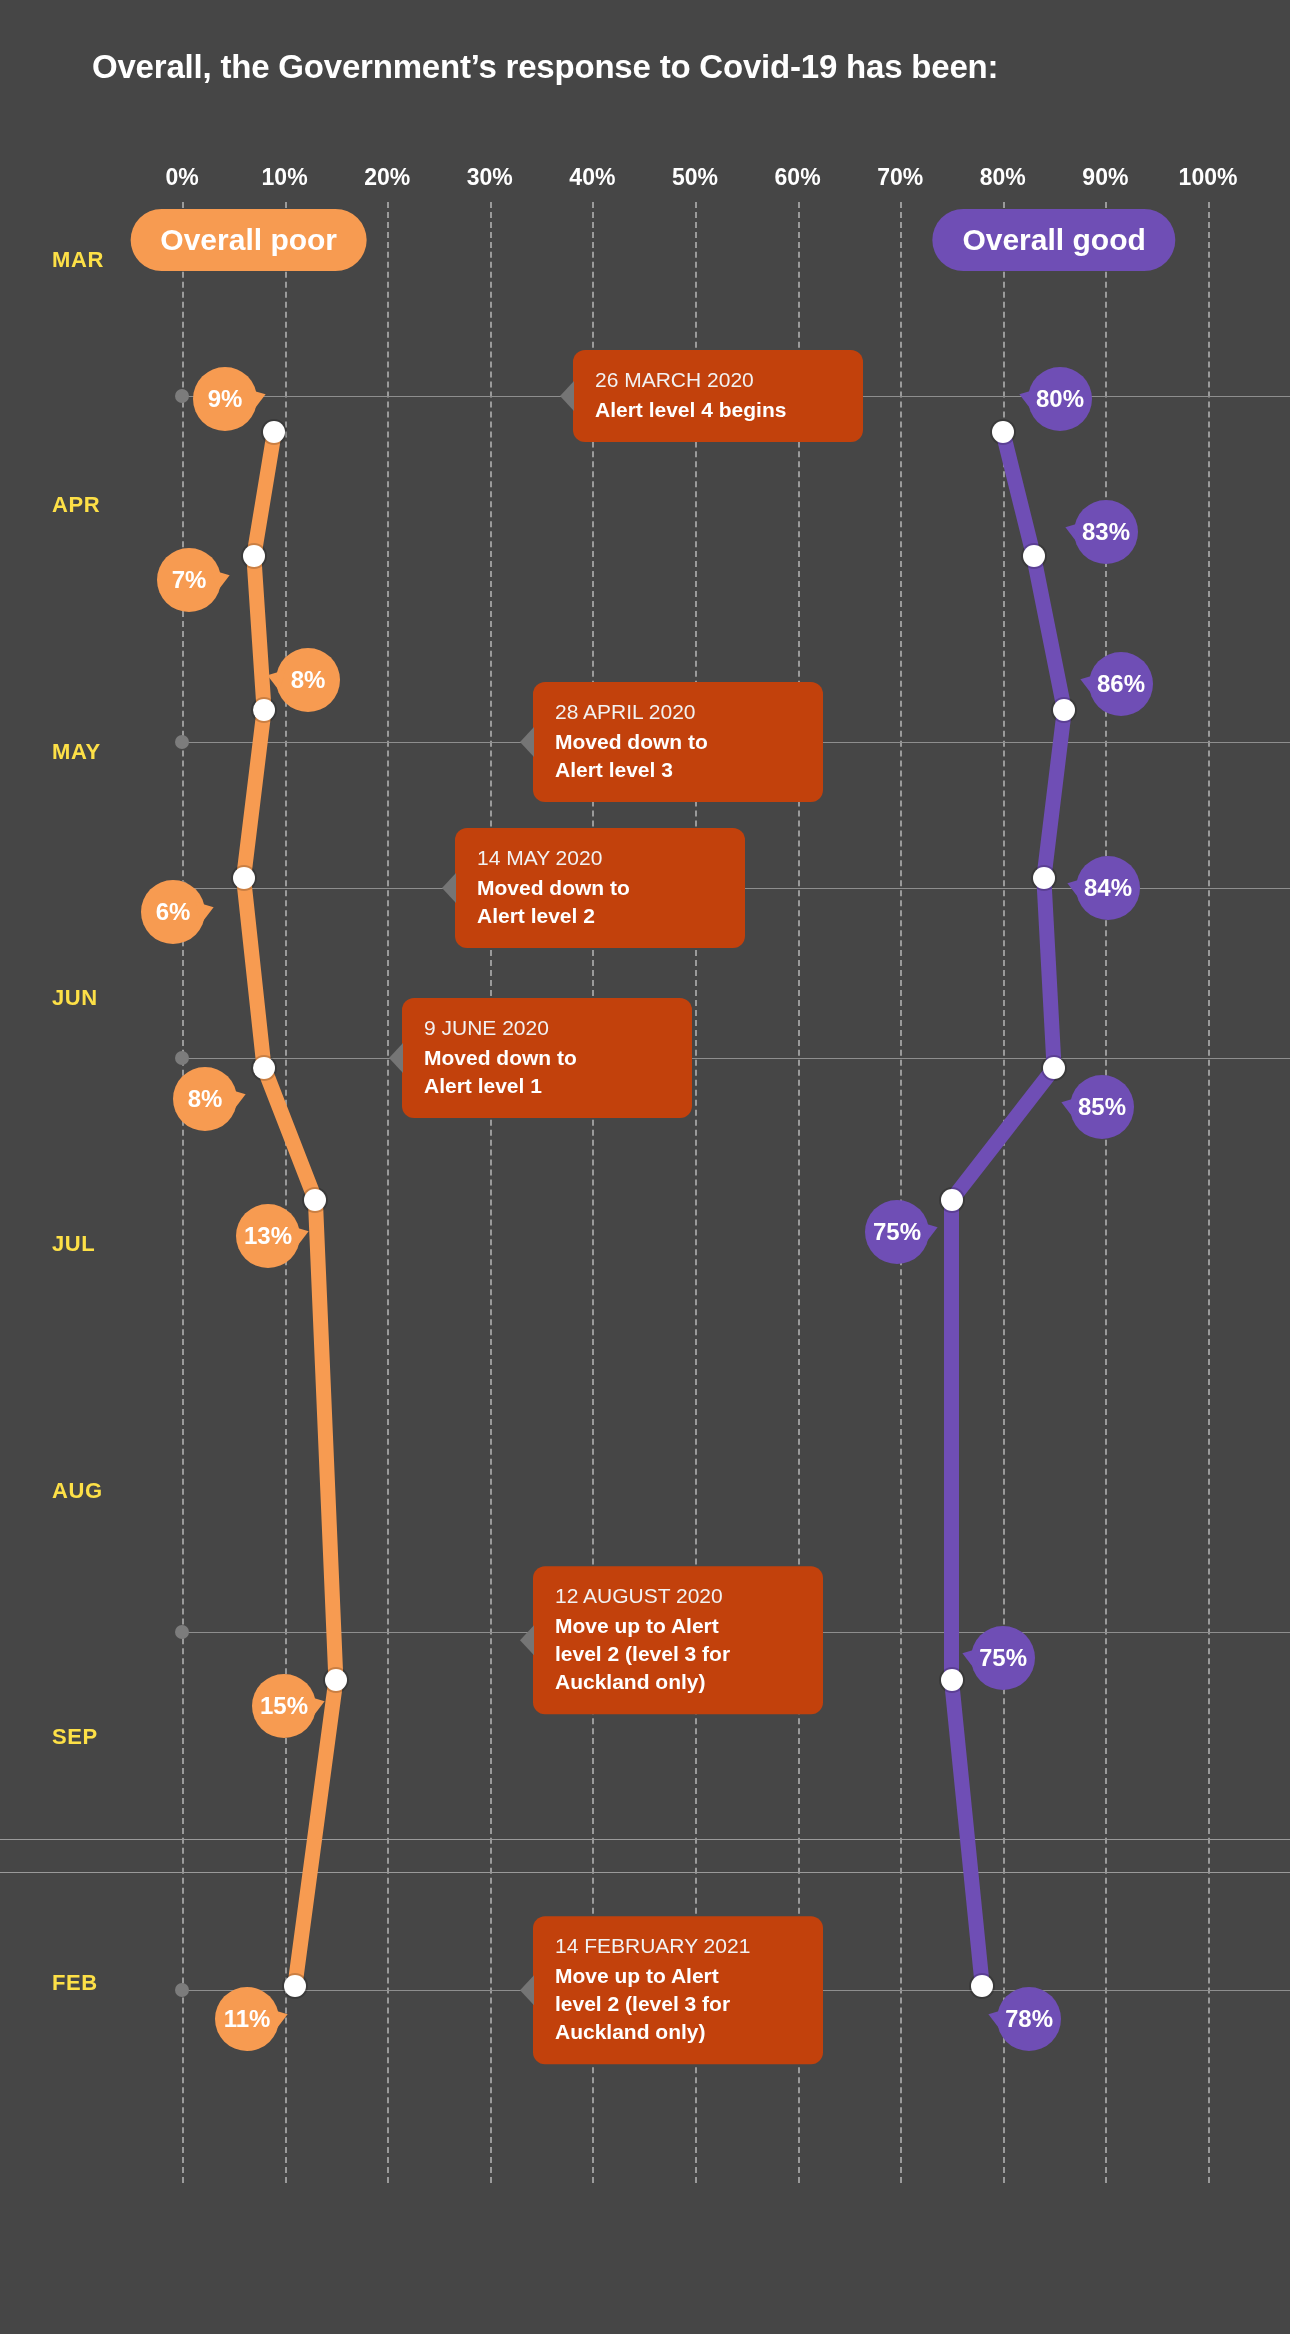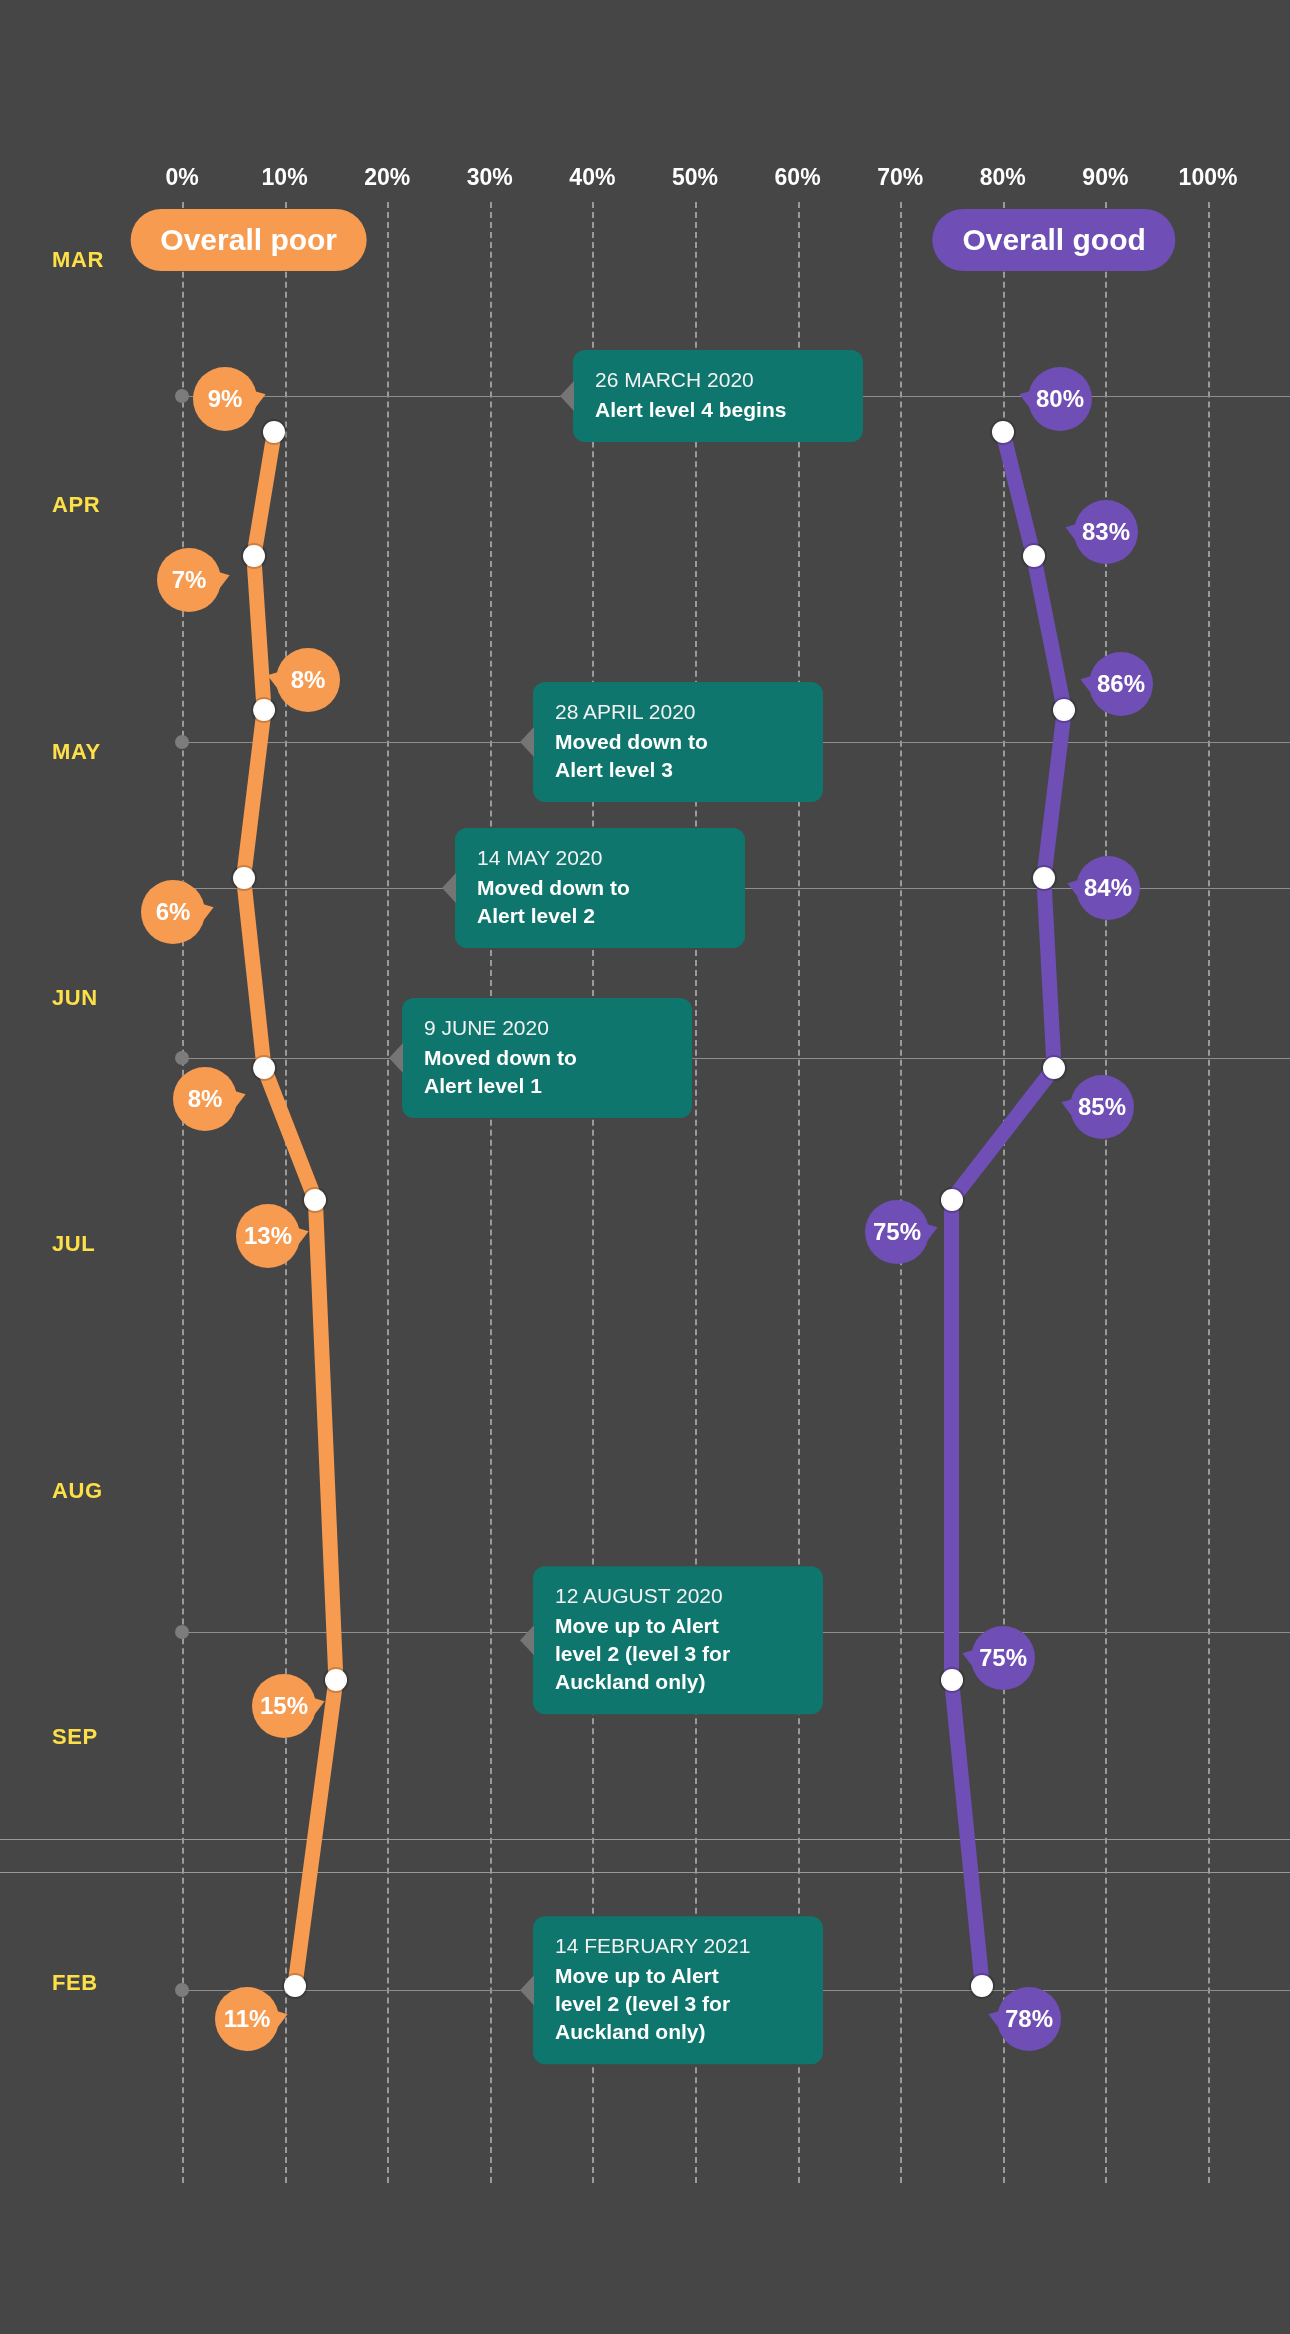--- a/index.html
+++ b/index.html
@@ -95,21 +95,21 @@
     position:absolute;height:62px;border-radius:31px;
     display:flex;align-items:center;justify-content:center;
     color:#fff;font-size:30px;font-weight:bold;
     transform:translate(-50%,-50%);padding:0 30px;white-space:nowrap;
   }
   .pill.poor{background:#F79B51;}
   .pill.good{background:#6F4EB5;}
 
   
   .note{
-    position:absolute;background:#0f766e;border-radius:12px;
+    position:absolute;background:#c2410c;border-radius:12px;
     padding:16px 36px 18px 22px;color:#ffffff;
     transform:translateY(-50%);
     box-sizing:border-box;
   }
   .note .nstem{
     position:absolute;left:-13px;top:50%;
     width:0;height:0;
     border-top:15px solid transparent;
     border-bottom:15px solid transparent;
     border-right:14px solid #757575;
@@ -142,20 +142,21 @@
   }
   .logo-text{display:flex;flex-direction:column;line-height:1;}
   .powered{font-size:16px;letter-spacing:2.2px;color:#b5b5b5;font-weight:normal;margin-bottom:6px;}
   .brand{font-size:44px;font-weight:bold;color:#ffffff;letter-spacing:-0.5px;}
 </style>
 </head>
 <body>
 
 <div id="chart-root">
 
+  <div class="title">Overall, the Government’s response to Covid-19 has been:</div>
 
   <div class="plot">
     <div id="xticks">
         <div class="xtick" style="left: 182px;">0%</div>
         <div class="xtick" style="left: 284.6px;">10%</div>
         <div class="xtick" style="left: 387.2px;">20%</div>
         <div class="xtick" style="left: 489.8px;">30%</div>
         <div class="xtick" style="left: 592.4px;">40%</div>
         <div class="xtick" style="left: 695px;">50%</div>
         <div class="xtick" style="left: 797.6px;">60%</div>

